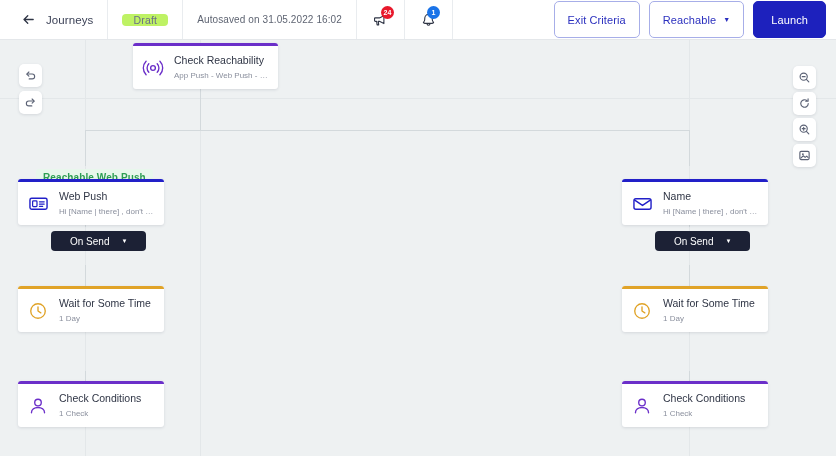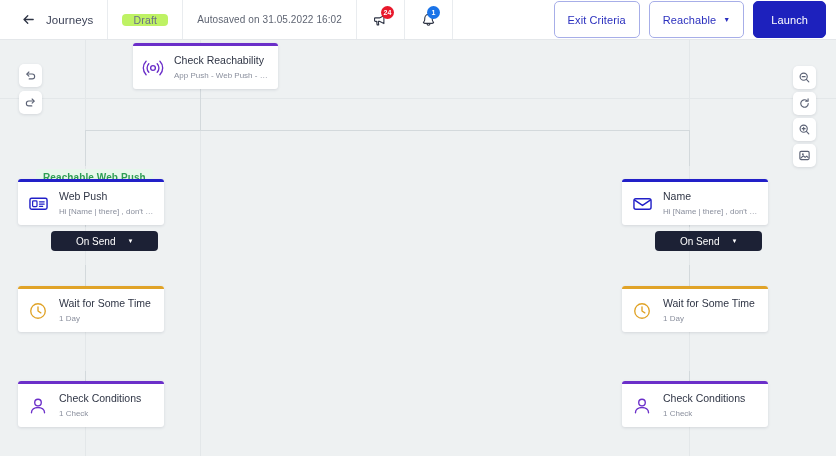--- a/index.html
+++ b/index.html
@@ -125,21 +125,21 @@
   .node-text { min-width: 0; }
   .node-title { font-size: 10.5px; color: #2f3545; line-height: 1.3; white-space: nowrap; }
   .node-sub { font-size: 8px; color: #8a8f9d; line-height: 1.4; margin-top: 2px; white-space: nowrap; overflow: hidden; text-overflow: ellipsis; max-width: 108px; }
 
   
   .chip-dark {
     position: absolute; z-index: 9;
     background: #1c2135; color: #ffffff;
     font-size: 10px; border-radius: 4px;
     height: 20px; display: flex; align-items: center;
-    padding: 0 25px; gap: 12px; cursor: pointer;
+    padding: 0 19px; gap: 12px; cursor: pointer;
     white-space: nowrap;
   }
   .chip-dark .caret2 { font-size: 6px; line-height: 1; }
 
   
   .float-btn {
     position: absolute; width: 23px; height: 23px;
     background: #fff; border-radius: 5px;
     box-shadow: 0 1px 3px rgba(40,50,70,.13);
     display: flex; align-items: center; justify-content: center;

